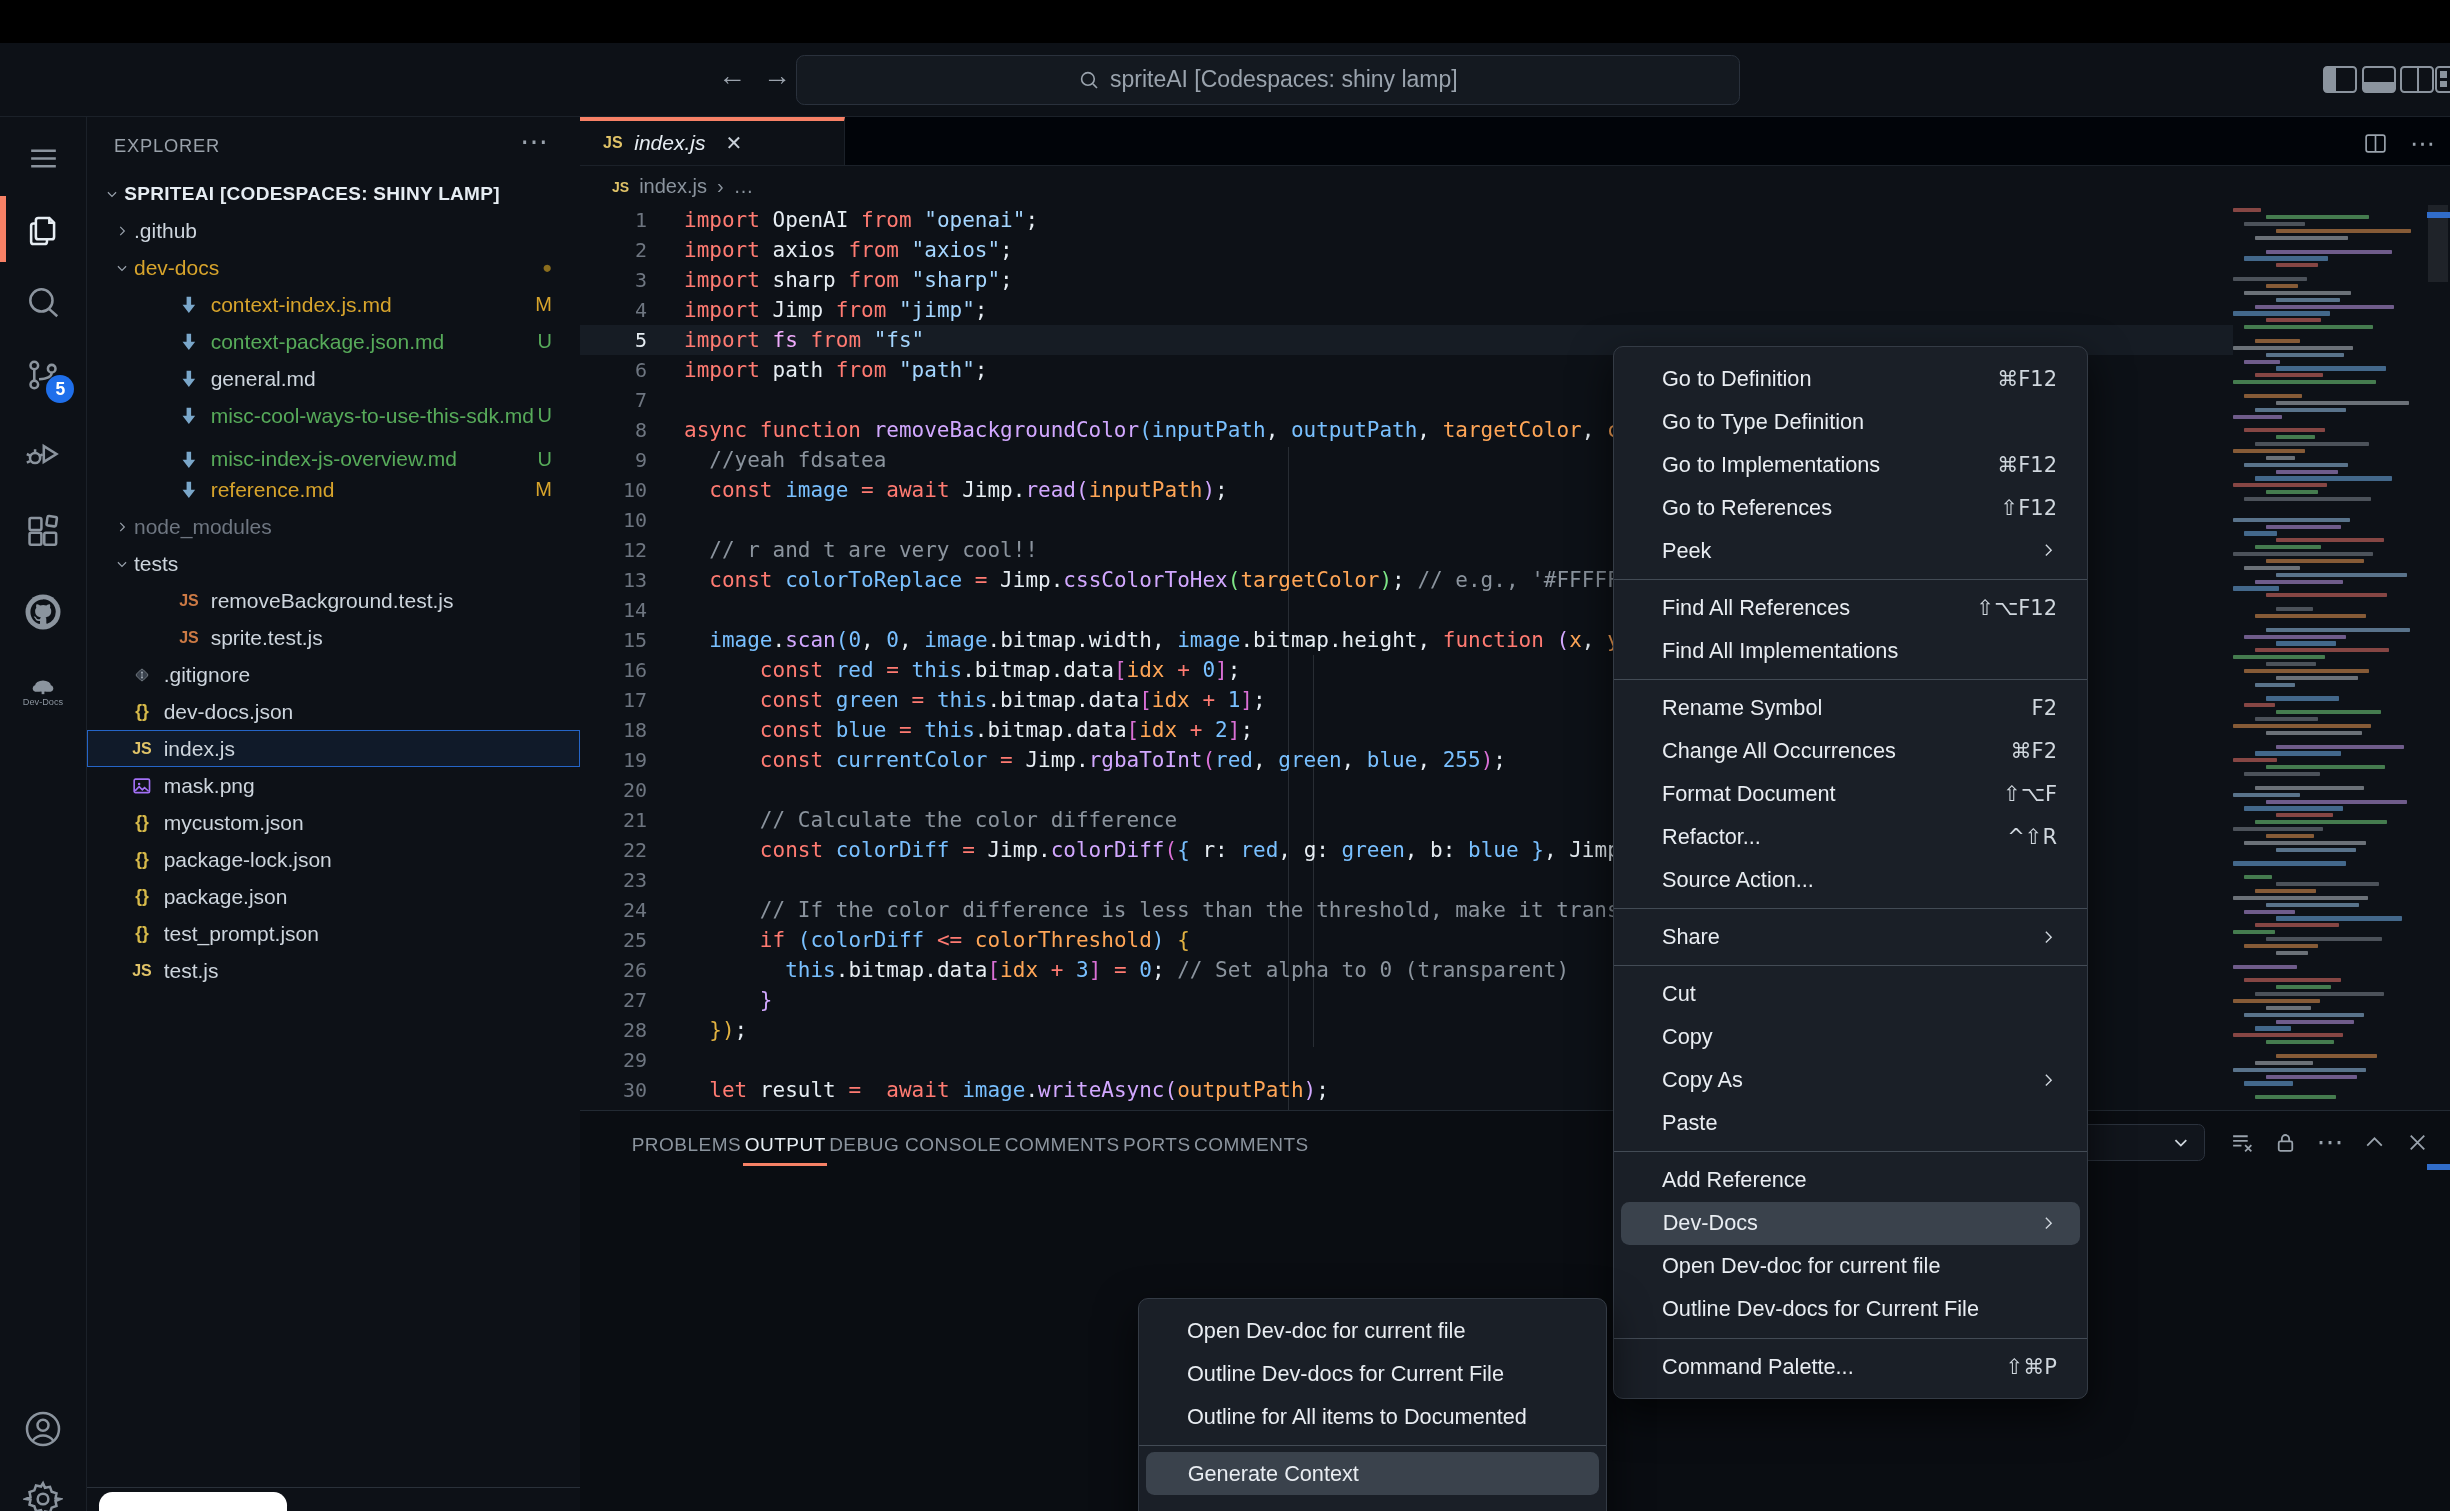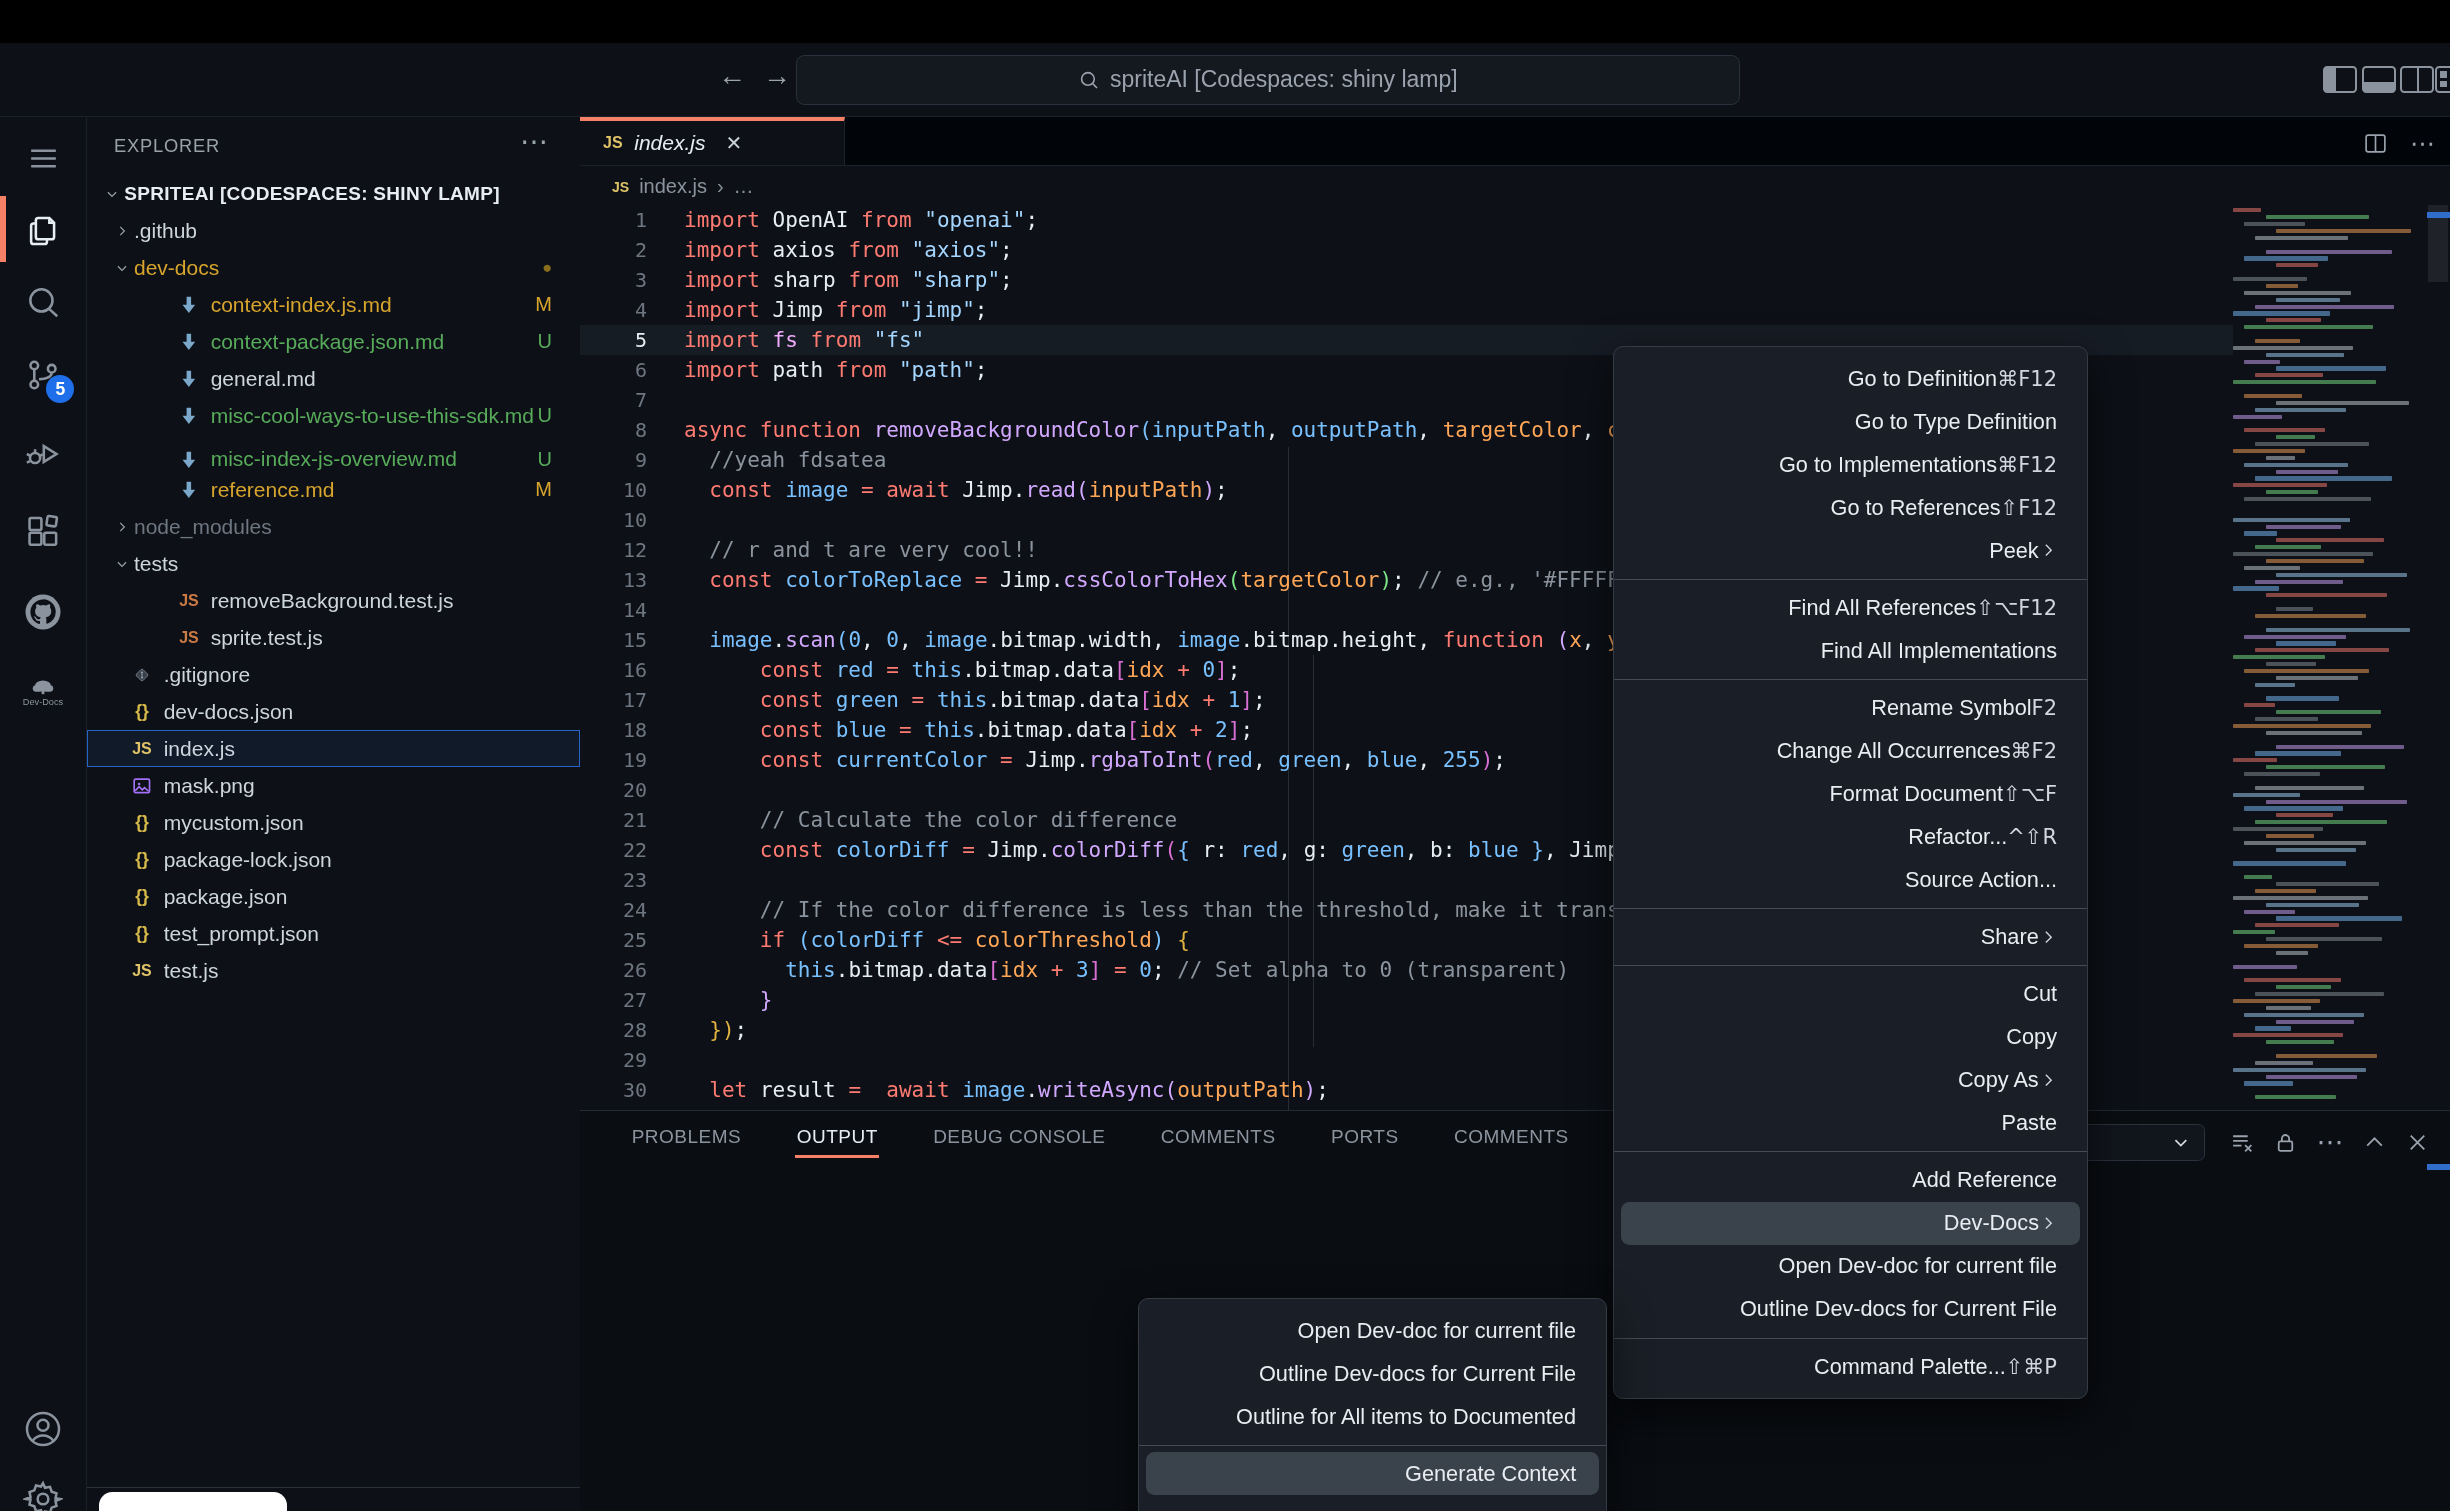--- a/index.html
+++ b/index.html
@@ -55,34 +55,34 @@
   .cline .ctx{margin-left:37px;}
   .cline.active{background:#161c24;}
   .cline.active .gut{color:#e6edf3;}
   .iguide{position:absolute;width:0.8px;background:rgba(110,118,129,.28);}
   #minimap{position:absolute;left:1653px;top:88px;width:192px;height:905px;overflow:hidden;padding-top:3.3px;}
   .mline{height:4.2px;margin-bottom:2.7px;border-radius:0.8px;}
   #mm-slider{position:absolute;left:1848px;top:88px;width:20px;height:77px;background:rgba(255,255,255,.08);}
   #mm-blue{position:absolute;left:1847px;top:95px;width:23px;height:5.8px;background:#316dca;}
   
   #panel{position:absolute;left:580px;top:1110px;width:1870px;height:402px;background:#0a0d12;border-top:0.8px solid #232a33;}
-  #panel-tabs{position:absolute;left:50px;top:0;height:60px;display:flex;gap:52px;align-items:flex-start;}
+  #panel-tabs{position:absolute;left:50px;top:0;height:60px;display:flex;align-items:flex-end;}
   .ptab{font-size:19px;letter-spacing:0.5px;color:#8b949e;position:relative;padding:15px 1.7px;}
   .ptab.active{color:#e6edf3;}
   .ptab.active::after{content:"";position:absolute;left:0;right:0;bottom:5px;height:3.3px;background:#f78166;}
   #panel-controls{position:absolute;right:20px;top:13.3px;display:flex;gap:18.3px;align-items:center;color:#9aa3ad;}
   #out-select{width:213px;height:37px;background:#11151c;border:0.8px solid #2b323d;border-radius:6.7px;
     display:flex;align-items:center;justify-content:flex-end;padding-right:11.7px;box-sizing:border-box;color:#d0d7de;margin-right:6.7px;}
   #panel-blue{position:absolute;right:0;top:53px;width:23px;height:5.8px;background:#316dca;}
   
   .menu{position:absolute;background:#1a1f27;border:0.8px solid #343b45;border-radius:10px;
     box-shadow:0 15px 42px rgba(0,0,0,.65);padding:10px 0;z-index:50;box-sizing:border-box;}
   #context-menu{left:1613px;top:346px;width:475px;}
   #devdocs-submenu{left:1138px;top:1298px;width:469px;height:250px;}
-  .mitem{height:43px;display:flex;align-items:center;justify-content:flex-end;
+  .mitem{height:43px;display:flex;align-items:center;justify-content:space-between;
     padding:0 30px 0 48px;font-size:21.7px;color:#e9edf2;}
   .mitem .msc{color:#d0d7de;font-family:"DejaVu Sans",sans-serif;font-size:21px;}
   .mitem.hl{background:#3a424c;border-radius:8.3px;margin:0 6.7px;padding:0 23px 0 42px;}
   .msep{height:0.8px;background:#434b55;margin:6.7px 0;}
   .subarrow{color:#d0d7de;display:flex;}
 </style>
 </head>
 <body>
 
 <div id="root">

